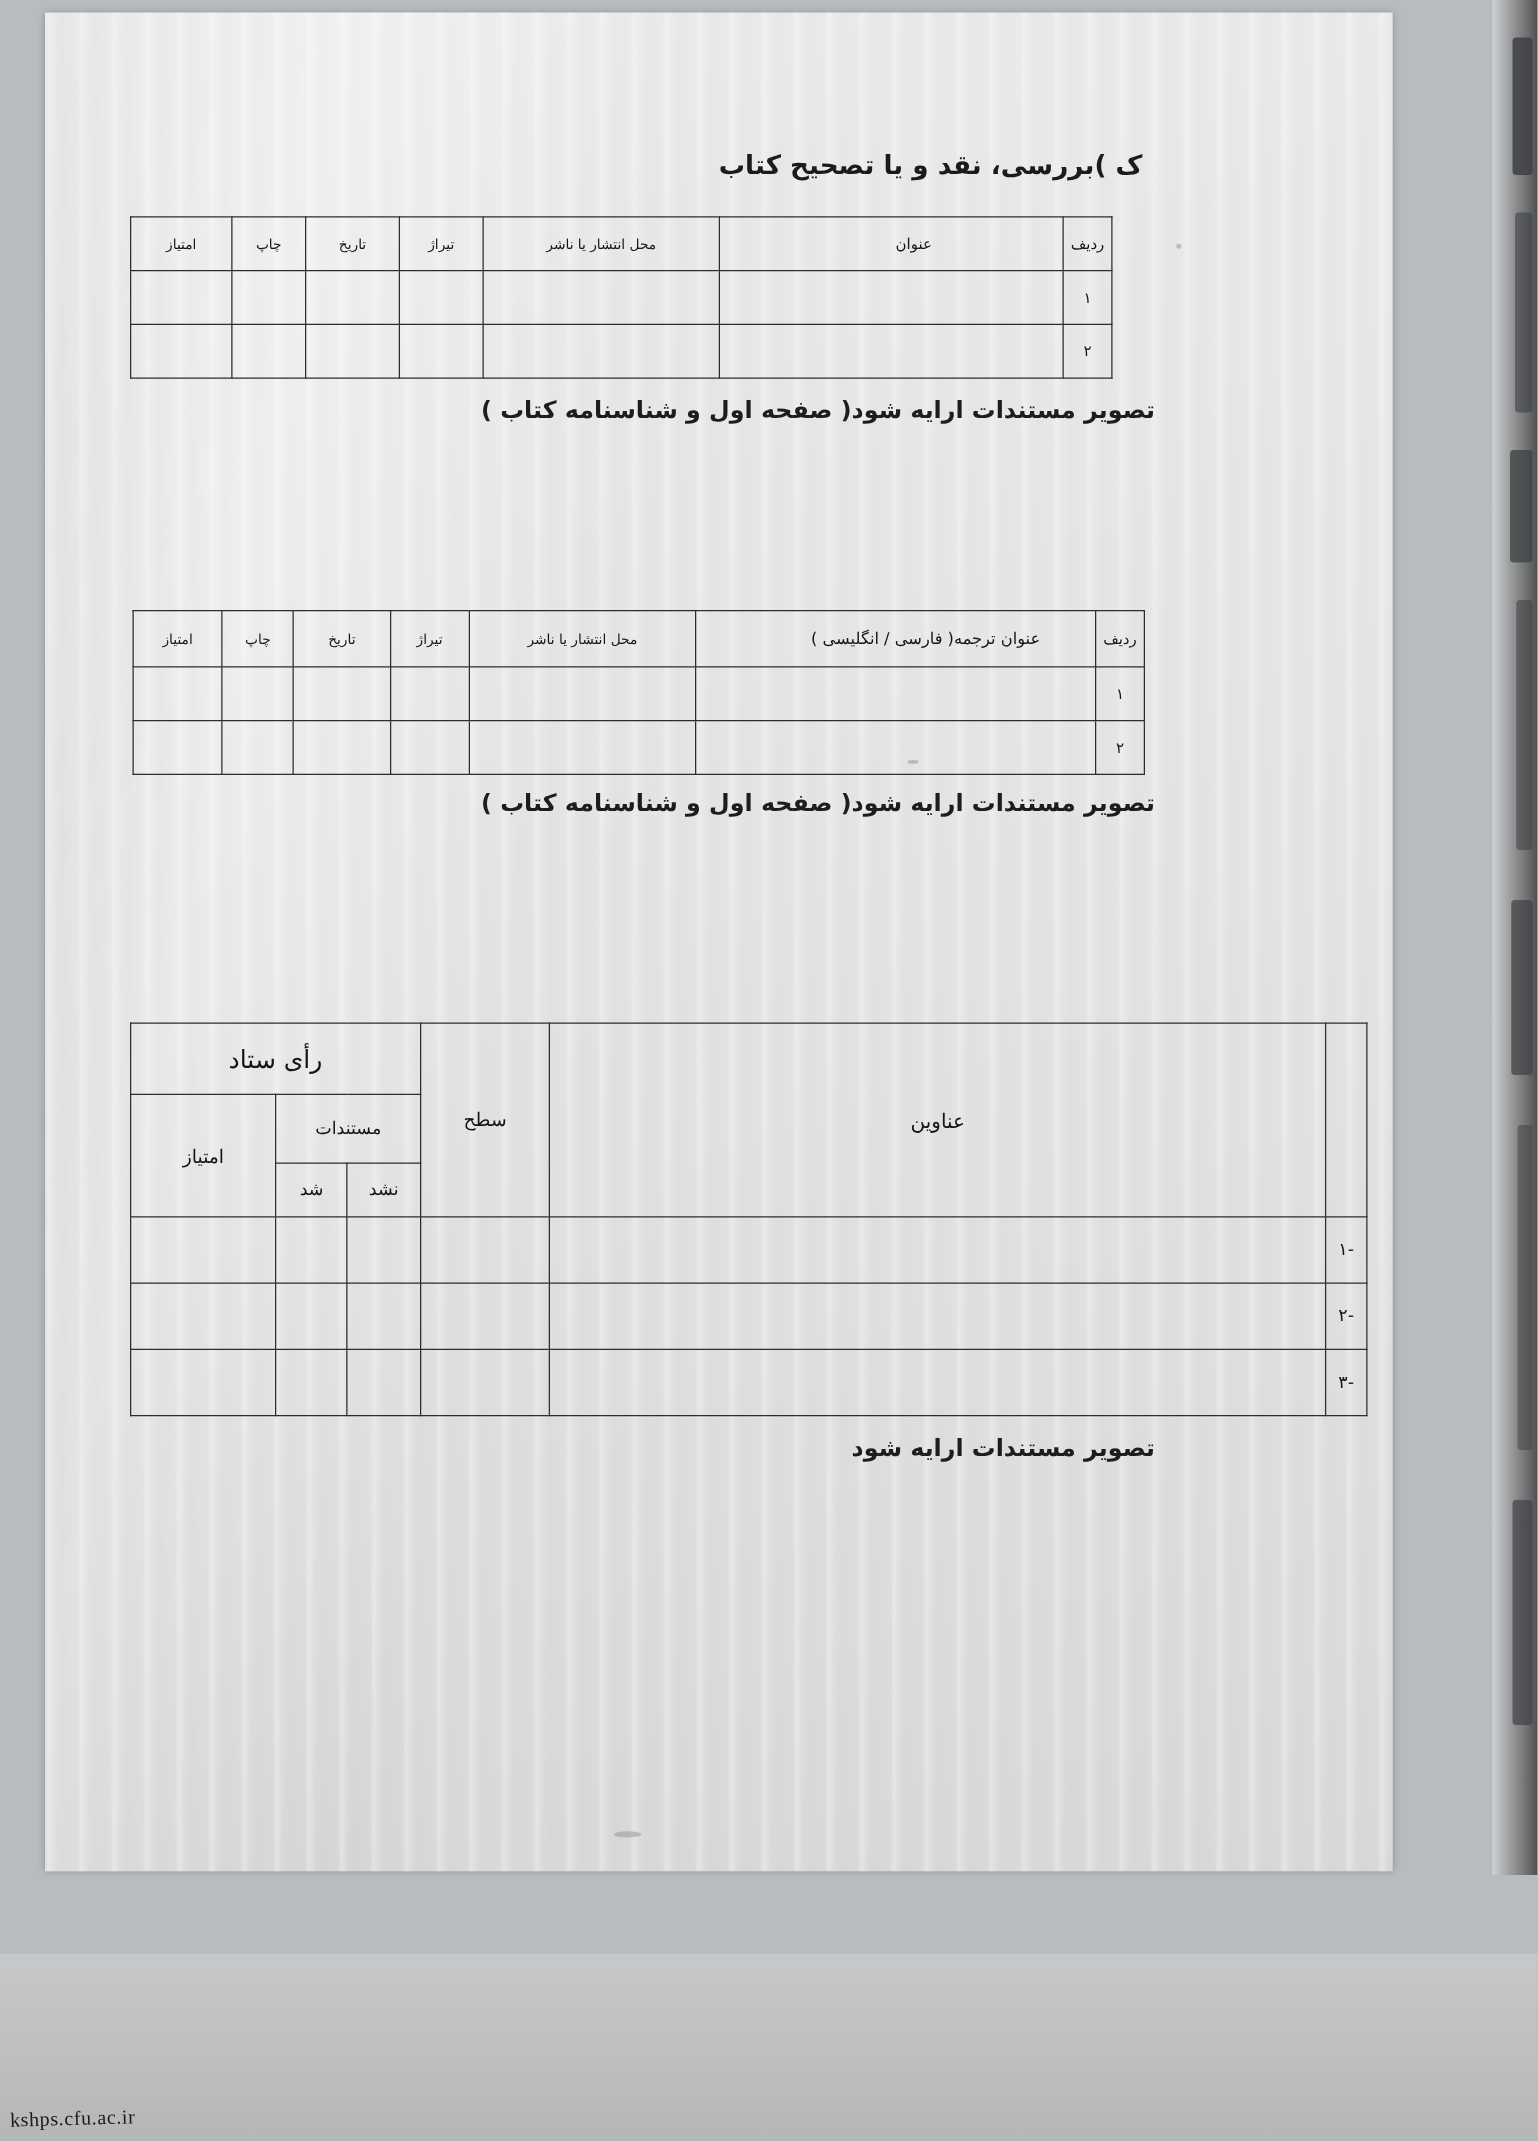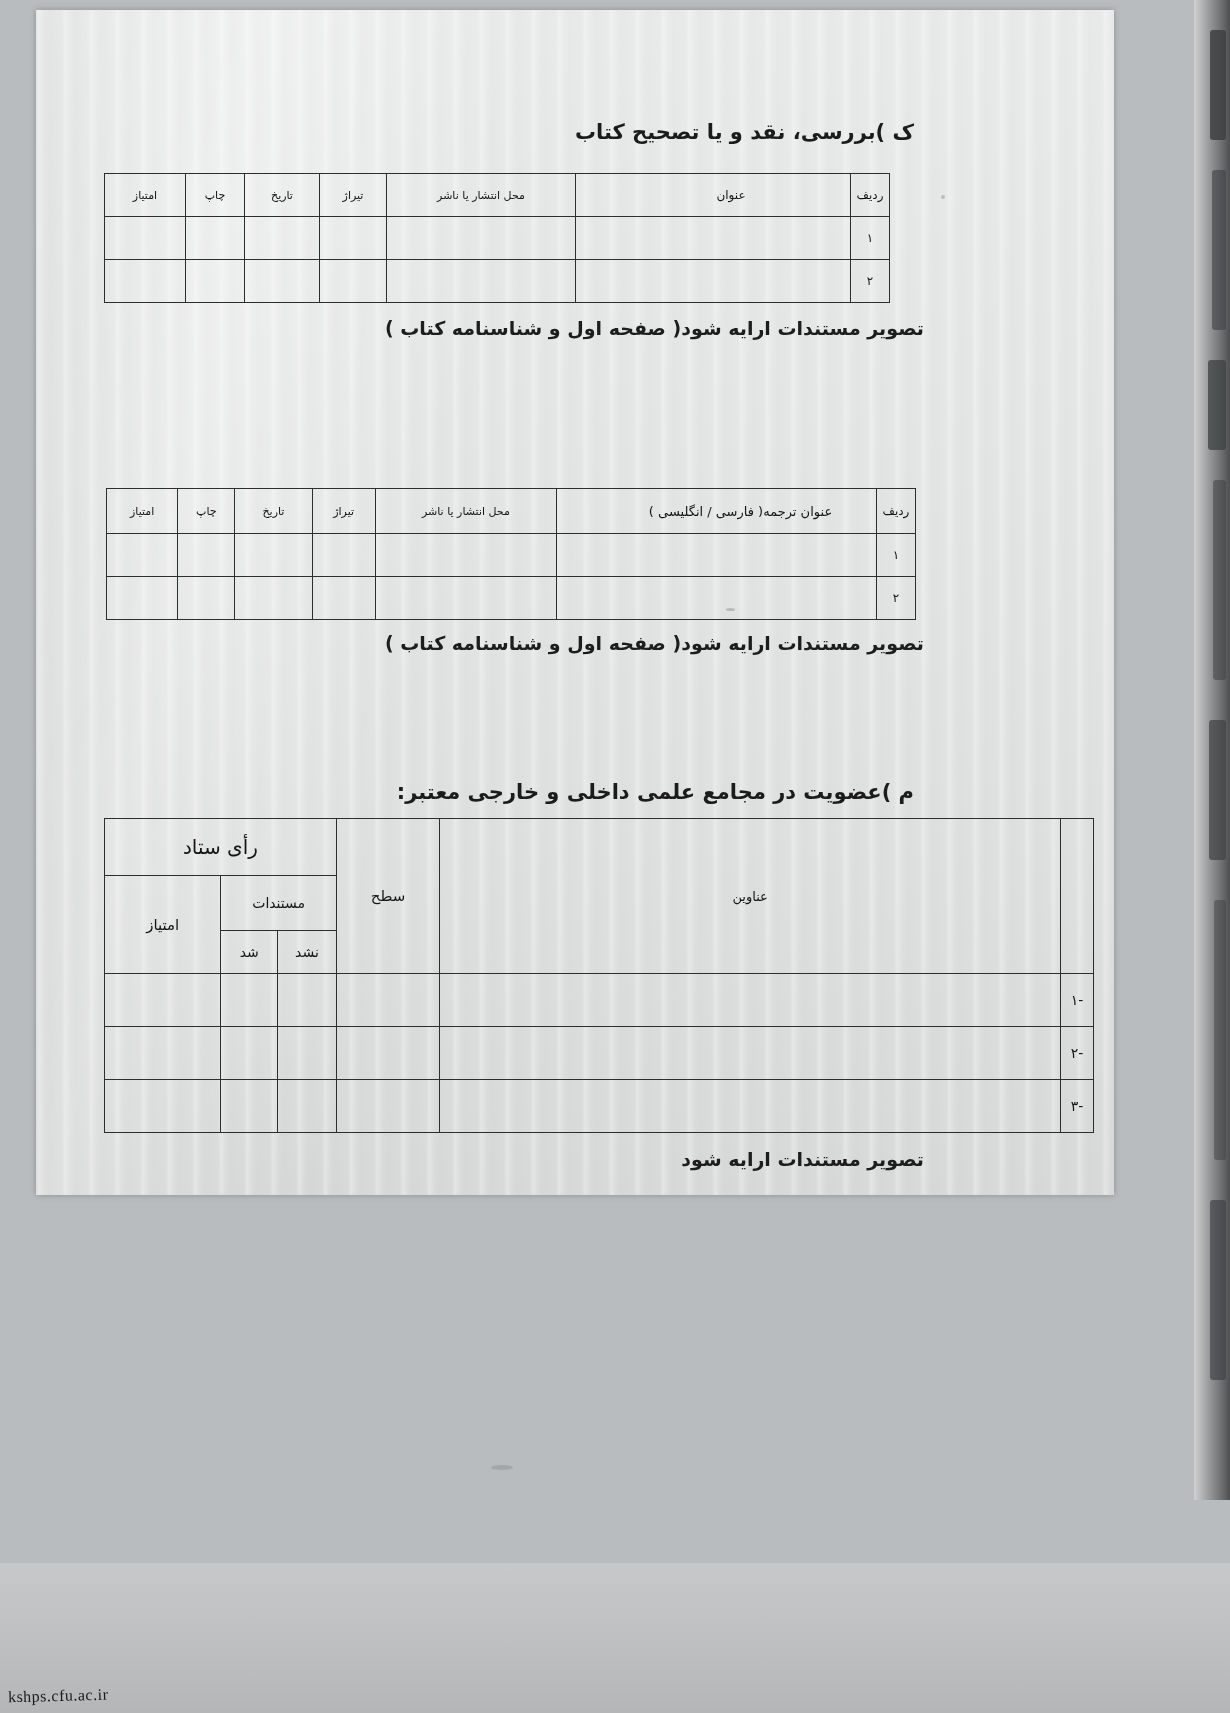--- a/index.html
+++ b/index.html
@@ -8,21 +8,21 @@
     width:1230px;height:1713px;
     background:#b9bcbe;
     font-family:"DejaVu Sans", sans-serif;
     overflow:hidden;
     position:relative;
   }
   
   #page{
     position:absolute;
     left:36px;top:10px;
-    width:1078px;height:1185px;
+    width:1078px;height:1487px;
     background:
       linear-gradient(100deg, rgba(255,255,255,0) 0%, rgba(255,255,255,0.35) 18%, rgba(255,255,255,0) 38%),
       linear-gradient(80deg, rgba(0,0,0,0.05) 0%, rgba(0,0,0,0) 25%),
       linear-gradient(180deg,#e9eaea 0%, #e4e5e5 40%, #dfe0e0 70%, #d8d9d9 100%);
     box-shadow: 0 0 6px rgba(0,0,0,0.25);
   }
   
   #page:before{
     content:"";position:absolute;inset:0;
     background:repeating-linear-gradient(90deg,
@@ -163,28 +163,27 @@
         <td></td>
         <td></td>
         <td></td>
         <td></td>
       </tr>
     </tbody>
       </table>
 
     <div class="note" style="right:190px;top:622px;">تصویر مستندات ارایه شود( صفحه اول و شناسنامه کتاب )</div>
 
-    <div class="heading" style="right:200px;top:770px;">م )عضویت در مجامع علمی داخلی و خارجی معتبر:</div>
 
     <table class="grid" style="right:20px;top:808px;width:990px;">
 
       <tbody>
           <tr>
         <td rowspan="3" style="width:30px;"></td>
-        <td rowspan="3" style="width:580px;font-size:13px;">عناوین</td>
+        <td rowspan="3" style="width:580px;font-size:16px;">عناوین</td>
         <td rowspan="3" style="width:96px;font-size:15px;">سطح</td>
         <td colspan="3" style="height:56px;font-size:20px;">رأی ستاد</td>
       </tr>
       <tr>
         <td colspan="2" style="height:54px;font-size:14px;">مستندات</td>
         <td rowspan="2" style="width:108px;font-size:15px;">امتیاز</td>
       </tr>
       <tr>
         <td style="width:54px;height:42px;font-size:14px;">نشد</td>
         <td style="width:52px;font-size:14px;">شد</td>

